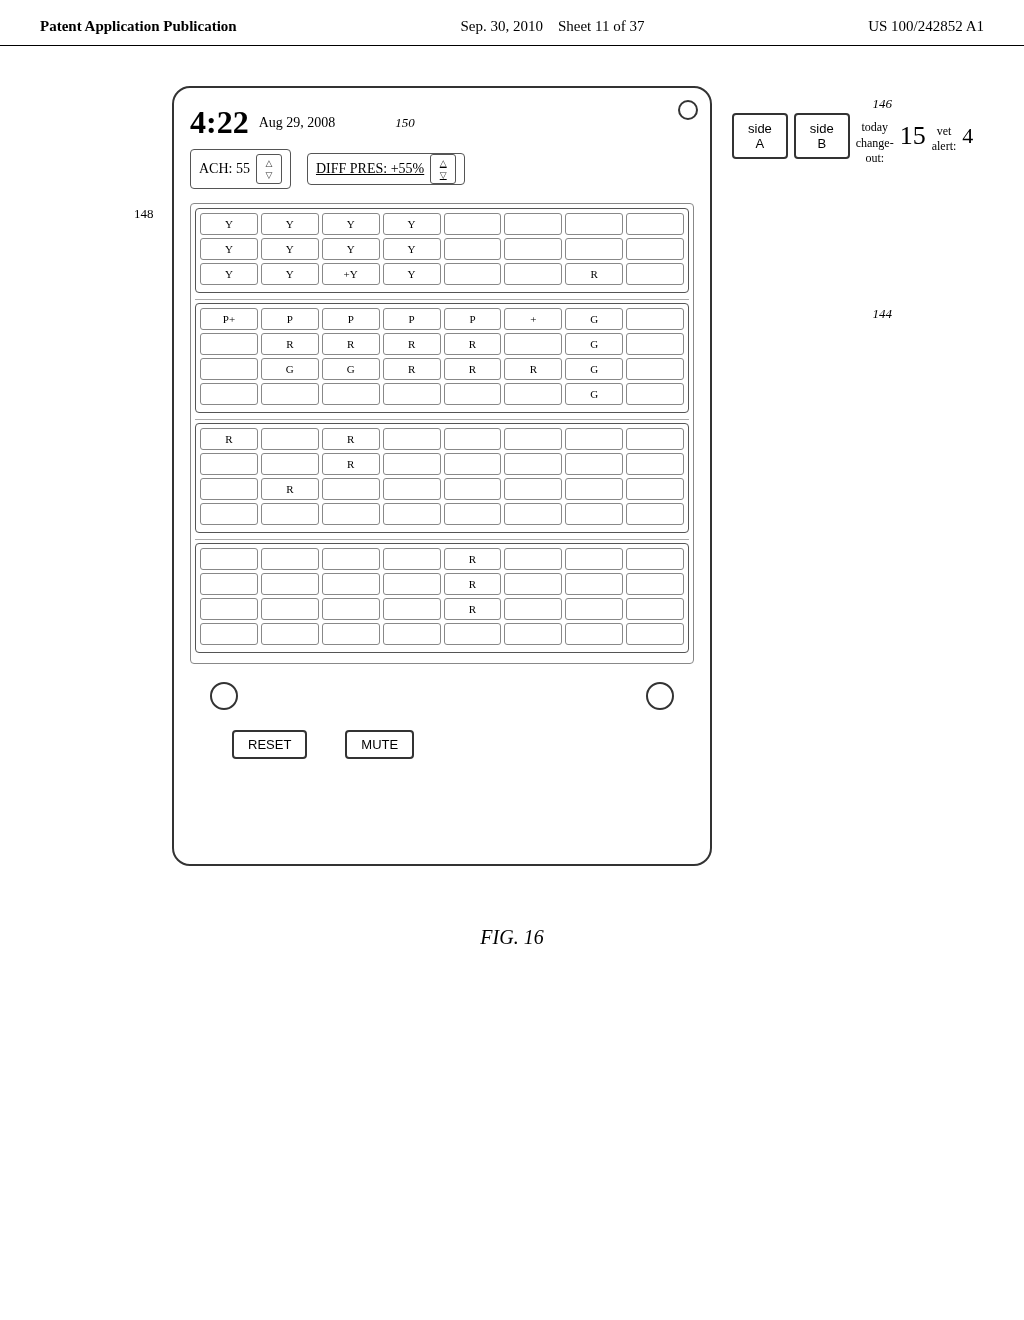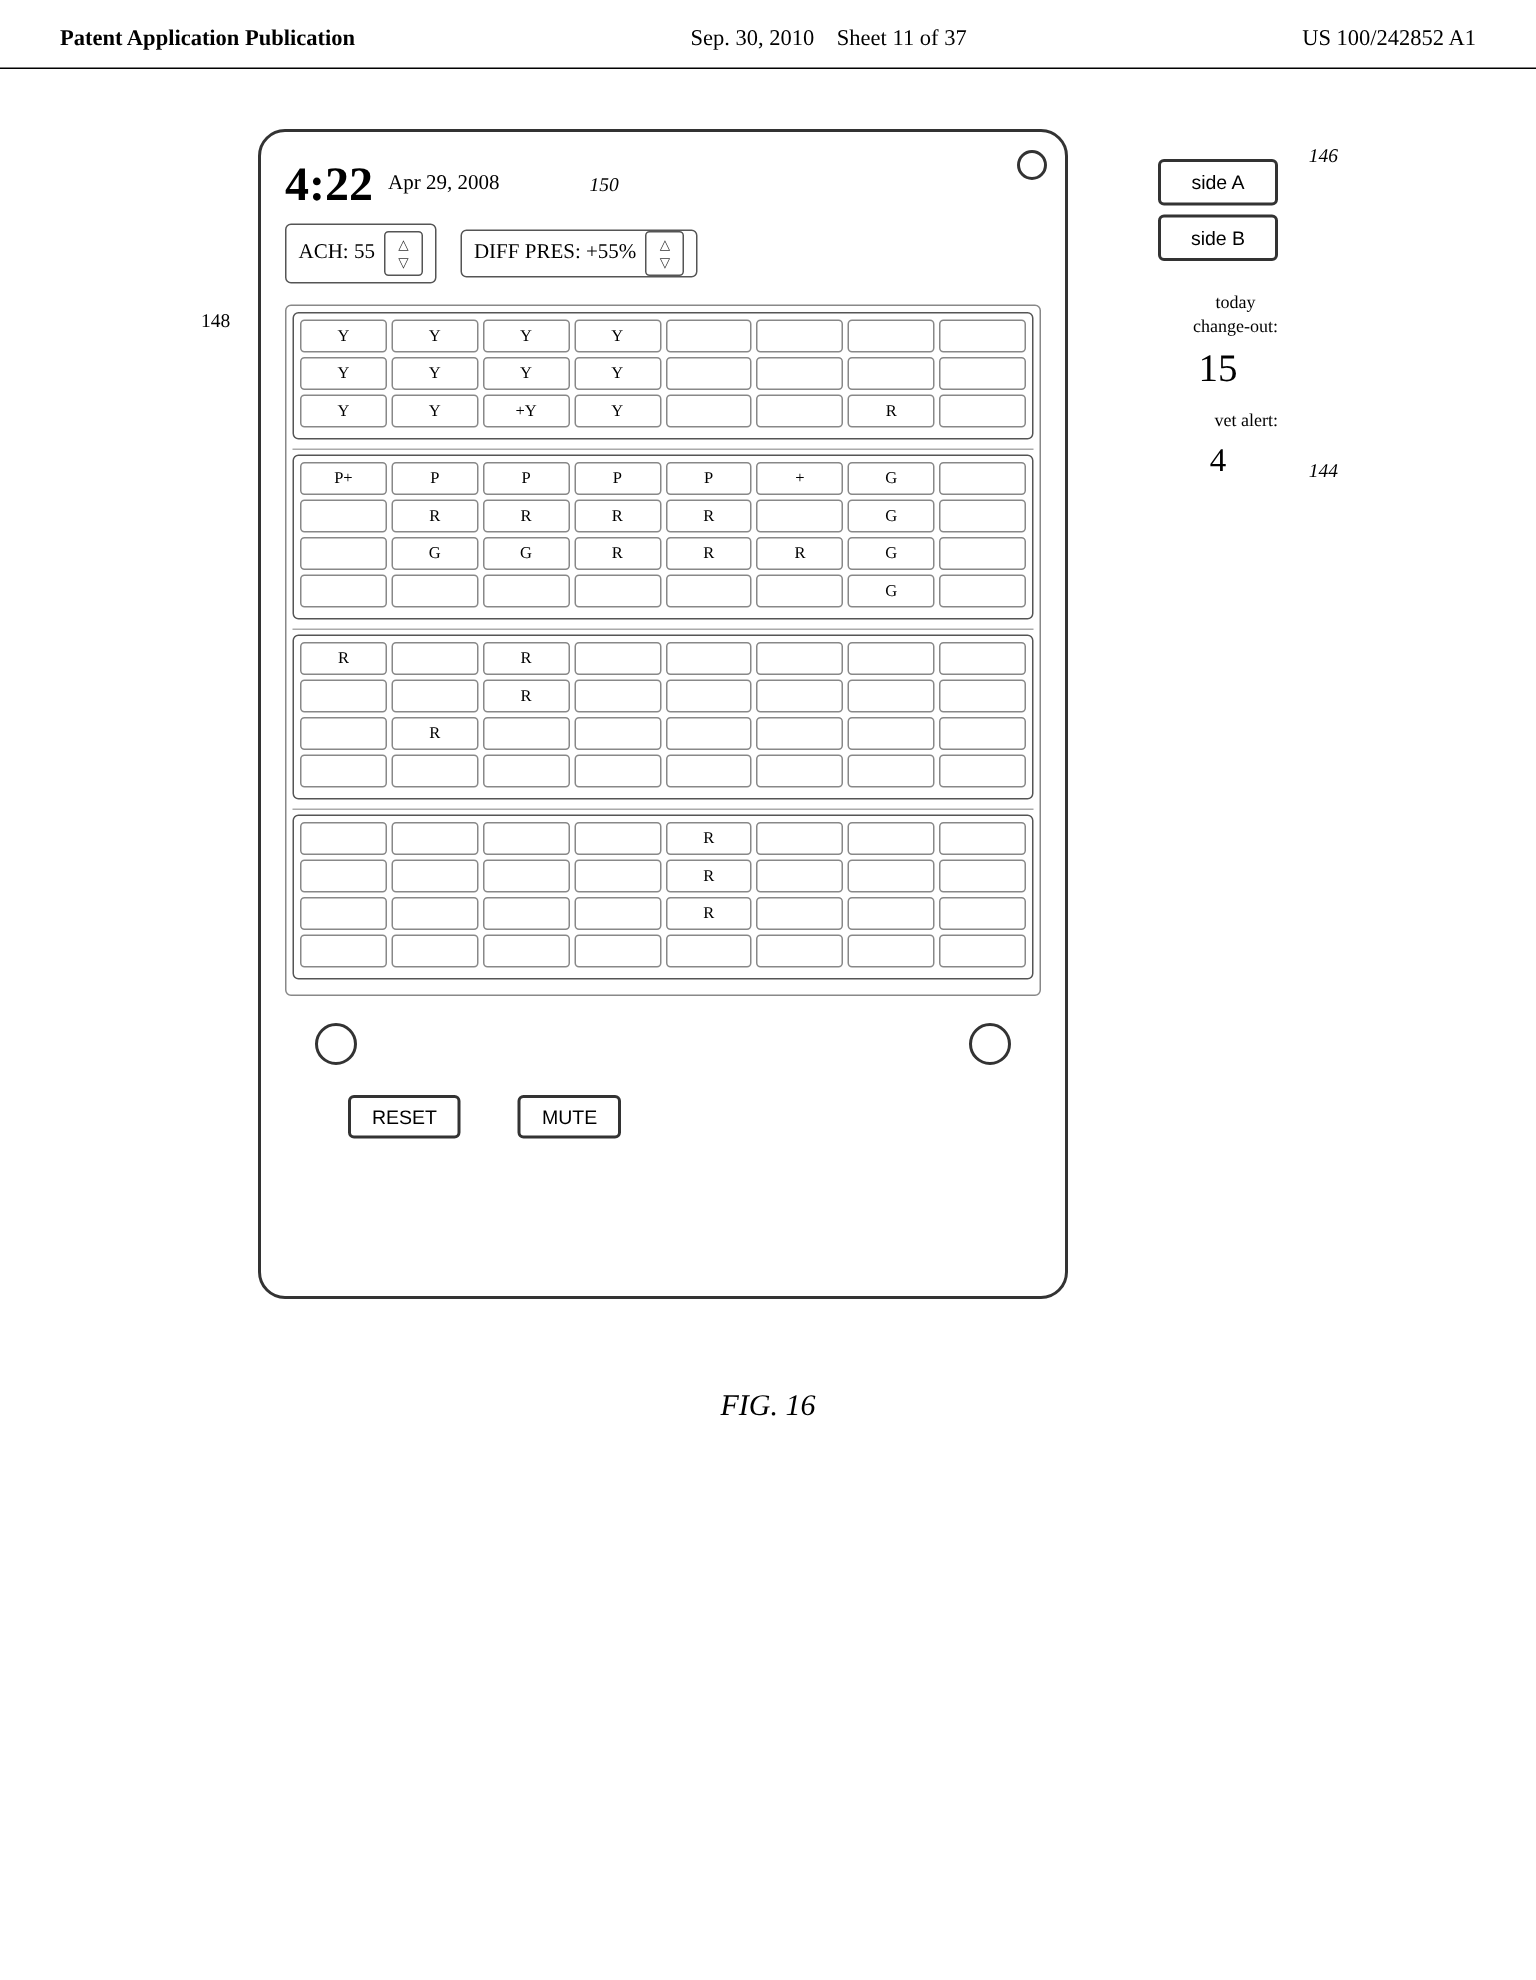--- a/index.html
+++ b/index.html
@@ -114,20 +114,21 @@
       color: #333;
     }
     .diff-box {
       display: flex;
       align-items: center;
       gap: 6px;
       border: 1.5px solid #555;
       border-radius: 4px;
       padding: 0 8px;
       font-size: 14px;
+      text-decoration: underline;
     }
 
     
     .grid-area {
       border: 1.5px solid #555;
       border-radius: 4px;
       margin-bottom: 6px;
       padding: 4px;
     }
 
@@ -168,22 +169,22 @@
       padding: 5px 14px;
       font-size: 13px;
       background: #fff;
       cursor: pointer;
       margin-left: 32px;
     }
 
     
     .right-sidebar {
       display: flex;
-      flex-direction: column;
-      align-items: flex-end;
+      flex-direction: row;
+      align-items: center;
       padding-top: 20px;
       width: 120px;
       gap: 6px;
       position: relative;
     }
     .side-btn {
       border: 2px solid #333;
       border-radius: 4px;
       padding: 6px 14px;
       font-size: 13px;
@@ -317,21 +318,21 @@
   <div class="annotation-area">
 
     <div class="label-148">148</div>
 
     <div class="device-outer">
 
       <div class="device-top-circle"></div>
 
       <div class="status-bar">
         <div class="time-display">4:22</div>
-        <div class="date-display">Apr 29, 2008</div>
+        <div class="date-display">Aug 29, 2008</div>
         <div class="label-150">150</div>
       </div>
 
       <div class="ach-diff-row">
         <div class="ach-box">
           <span>ACH: 55</span>
           <div class="spinner-box">
             <span class="spinner-up">△</span>
             <span class="spinner-down">▽</span>
           </div>

